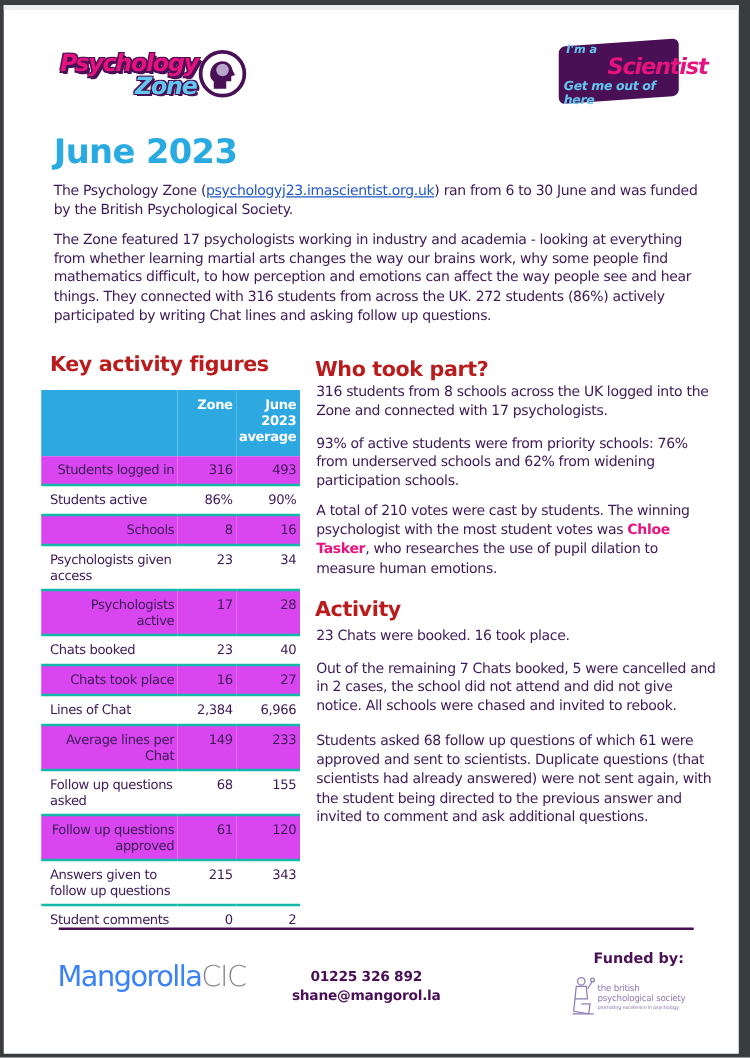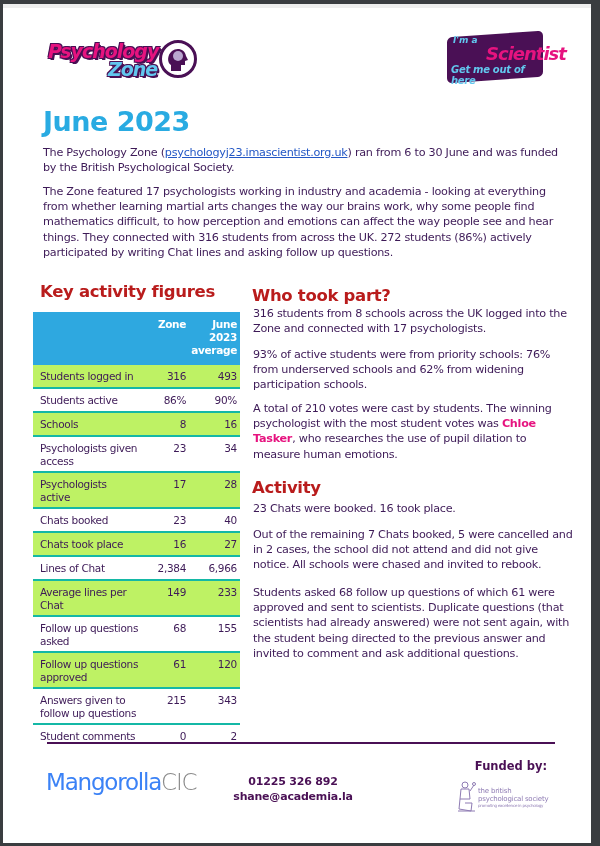--- a/index.html
+++ b/index.html
@@ -81,21 +81,21 @@
     text-align: right; vertical-align: top;
     padding: 6px 3px 8px 2px; letter-spacing: -0.3px;
   }
   .kt td {
     color: #3d1a57;
     font: 10.5px/12.5px "DejaVu Sans", sans-serif;
     letter-spacing: -0.3px;
     padding: 5px 3px 4px 7px; vertical-align: top;
   }
   .kt td.num { text-align: right; padding-left: 2px; }
-  .kt tr.alt td { background: #bef264; }
+  .kt tr.alt td { background: #d946ef; text-align: right; }
   .kt tr.row td { height: 13px; }
   .kt tr.tall td { height: 25px; }
   .kt tr.gap td { border-top: 2px solid #14b8a6; }
 
   .who1 { left: 250px; top: 302px; width: 320px; }
   .who2 { left: 250px; top: 343px; width: 320px; }
   .who3 { left: 250px; top: 397px; width: 320px; }
   .act1 { left: 250px; top: 497px; width: 320px; }
   .act2 { left: 250px; top: 523px; width: 320px; }
   .act3 { left: 250px; top: 581px; width: 320px; }
@@ -231,21 +231,21 @@
 
   <div class="abs h2 h-act">Activity</div>
   <div class="abs body-text act1">23 Chats were booked. 16 took place.</div>
   <div class="abs body-text act2">Out of the remaining 7 Chats booked, 5 were cancelled and in 2 cases, the school did not attend and did not give notice. All schools were chased and invited to rebook.</div>
   <div class="abs body-text act3">Students asked 68 follow up questions of which 61 were approved and sent to scientists. Duplicate questions (that scientists had already answered) were not sent again, with the student being directed to the previous answer and invited to comment and ask additional questions.</div>
 
   <div class="abs divider"></div>
   <div class="abs mango"><span class="m1">Mangorolla</span><span class="m2">CIC</span></div>
   <div class="abs contact">
     <div>01225 326 892</div>
-    <div>shane@academia.la</div>
+    <div>shane@mangorol.la</div>
   </div>
   <div class="abs funded">Funded by:</div>
   <div class="abs bps">
     <svg class="abs" style="left:4px;top:2px" width="20" height="32" viewBox="0 0 20 32">
       <g fill="none" stroke="#8e7bb3" stroke-width="1">
         <circle cx="8" cy="4" r="3"></circle>
         <path d="M4 8 L12 8 L13 18 L3 18 Z"></path>
         <path d="M13 10 L17 4"></path>
         <circle cx="17" cy="3" r="1.5"></circle>
         <path d="M3 18 L2 28 L14 30 L15 22 L8 22"></path>

